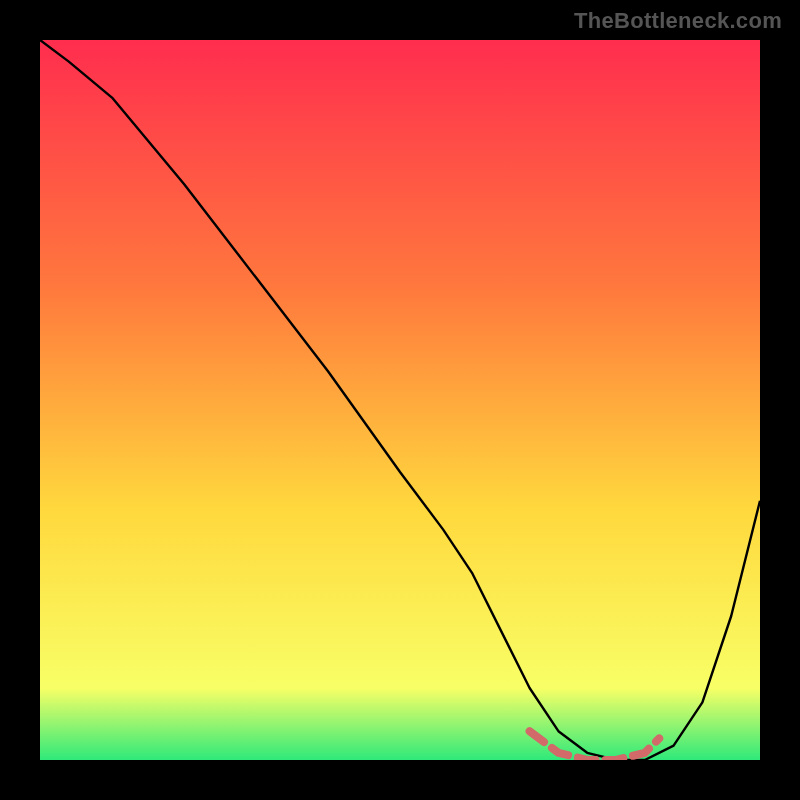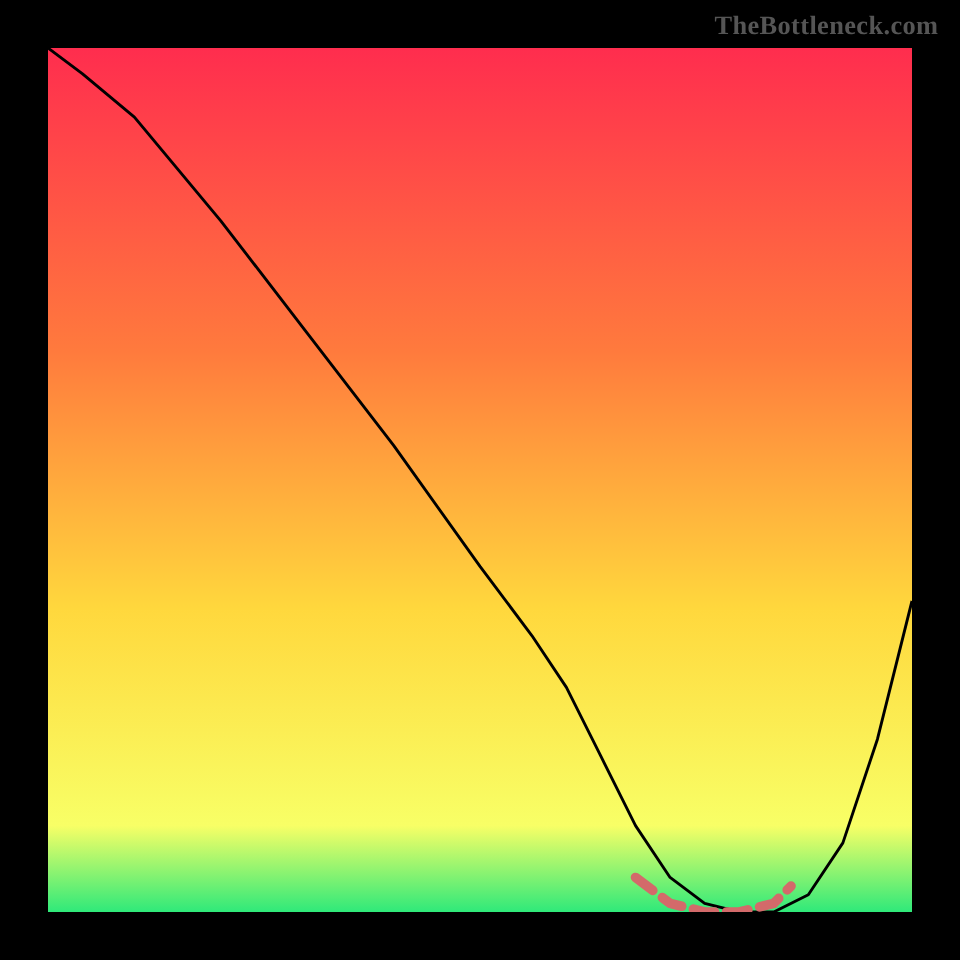--- a/index.html
+++ b/index.html
@@ -9,21 +9,20 @@
     height: 800px;
     background: #000;
     font-family: Arial, Helvetica, sans-serif;
     overflow: hidden;
   }
   .frame {
     position: relative;
     width: 800px;
     height: 583px;
     background: #000;
-    font-family: Liberation Serif, serif;
   }
   .plot-area {
     position: absolute;
     left: 40px;
     top: 40px;
     width: 720px;
     height: 720px;
     overflow: hidden;
   }
   .gradient {

